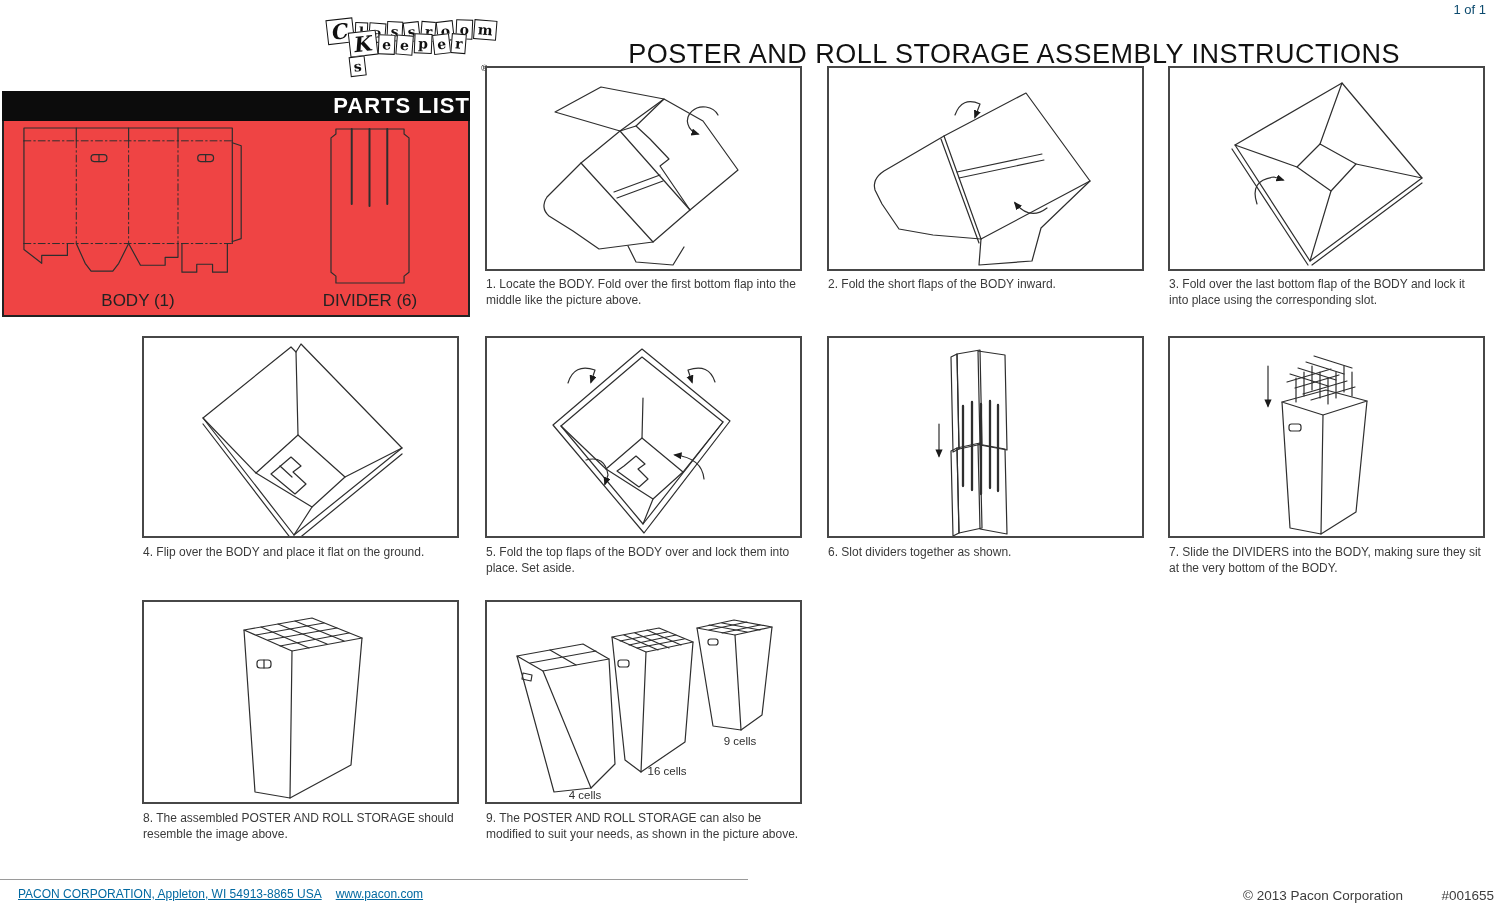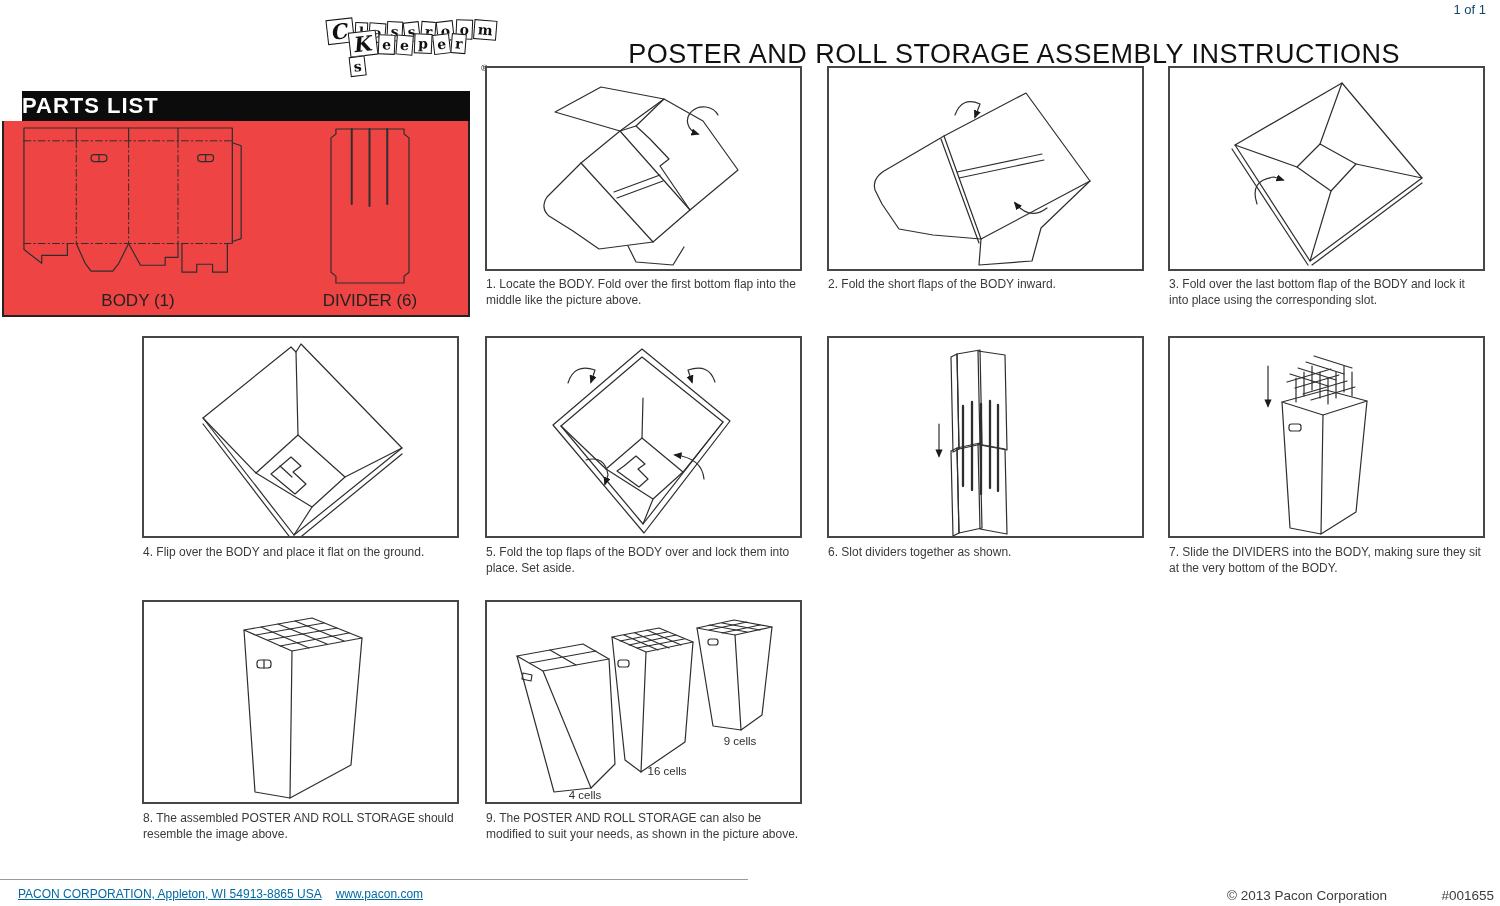--- a/index.html
+++ b/index.html
@@ -16,42 +16,42 @@
         font-family:"DejaVu Serif",serif;font-weight:bold;font-size:14px;line-height:1;
         padding:2px 3px;margin-right:1px;}
   .tile.big{font-size:21px;padding:1px 4px;font-style:italic;}
   .tile:nth-child(odd){transform:rotate(-5deg);}
   .tile:nth-child(even){transform:rotate(4deg) translateY(-1px);}
   .tile:nth-child(3n){transform:rotate(6deg);}
   .logo-reg{font-size:9px;vertical-align:top;margin-left:1px;color:#111;}
   
   .parts{position:absolute;left:2px;top:91px;width:468px;}
   .parts-header{height:30px;background:#0c0c0c;color:#fff;font-weight:bold;font-size:22px;
-                letter-spacing:1px;text-align:left;line-height:30px;margin-left:20px;}
+                letter-spacing:1px;text-align:right;line-height:30px;}
   .parts-body{height:194px;border:2px solid #222;border-top:none;background:#ef4444;
               display:flex;}
   .part{display:flex;flex-direction:column;align-items:center;justify-content:space-between;
         padding:6px 0 4px 0;}
   .part.body-part{width:268px;}
   .part.divider-part{width:196px;}
   .part-label{font-size:17px;color:#222;margin-top:2px;}
   
   .panel{position:absolute;border:2px solid #474747;background:#fff;}
   .panel svg{display:block;width:100%;height:100%;}
   .caption{position:absolute;font-size:12px;line-height:1.3;color:#3a3a3a;}
   
   .ln{fill:none;stroke:#2e2e2e;stroke-width:1.2;stroke-linejoin:round;stroke-linecap:round;}
   .thick{stroke-width:2.3;}
   .dash{stroke-dasharray:7 3 1.5 3;stroke-width:1;}
   svg text{font-family:"Liberation Sans",sans-serif;font-size:11.5px;fill:#2e2e2e;}
   
   .footer-rule{position:absolute;left:0;top:879px;width:748px;height:1px;background:#9a9a9a;}
   .footer-left{position:absolute;left:18px;top:887px;font-size:12px;color:#0369a1;text-decoration:underline;}
   .footer-left .url{margin-left:14px;}
-  .footer-copy{position:absolute;right:113px;top:888px;font-size:13.5px;color:#3c3c3c;}
+  .footer-copy{position:absolute;right:97px;top:888px;font-size:13.5px;color:#3c3c3c;}
   .footer-part{position:absolute;right:6px;top:888px;font-size:13.5px;color:#3c3c3c;}
 </style>
 </head>
 <body>
 
 <svg width="0" height="0" style="position:absolute">
   <defs>
     <marker id="ah" orient="auto" markerWidth="9" markerHeight="8" refX="5.5" refY="3">
       <path d="M0,0 L7,3 L0,6 Z" fill="#1a1a1a"></path>
     </marker>

